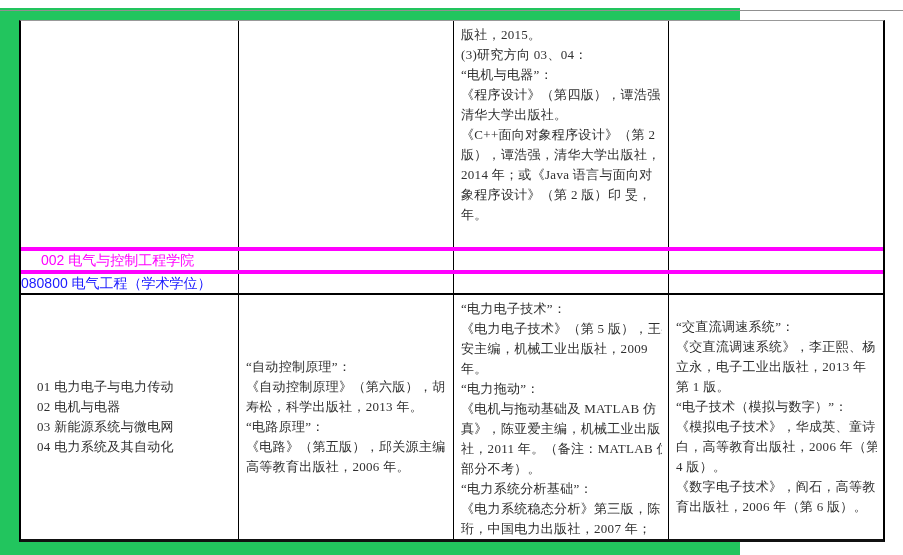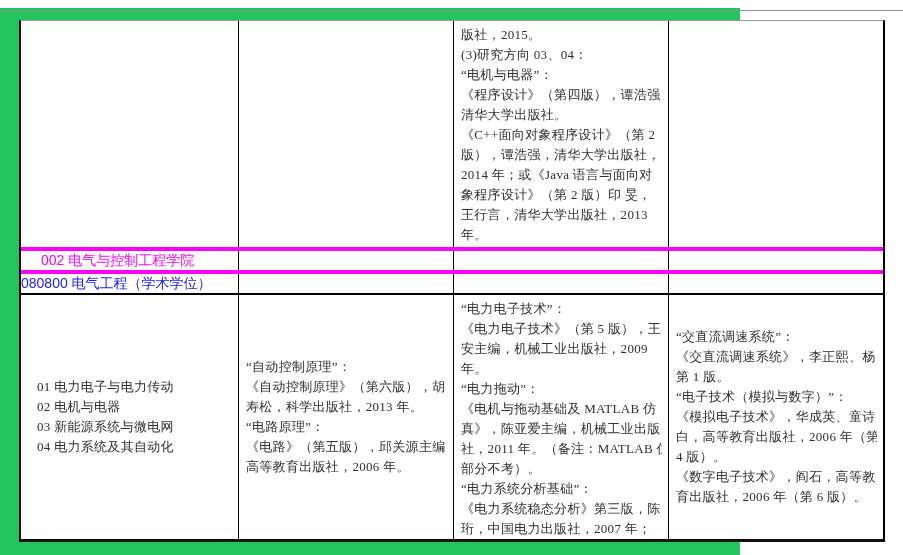--- a/index.html
+++ b/index.html
@@ -54,21 +54,20 @@
       <div class="cell c3 lines-top">
           <div class="line">版社，2015。</div>
           <div class="line">(3)研究方向 03、04：</div>
           <div class="line">“电机与电器”：</div>
           <div class="line">《程序设计》（第四版），谭浩强，</div>
           <div class="line">清华大学出版社。</div>
           <div class="line">《C++面向对象程序设计》（第 2</div>
           <div class="line">版），谭浩强，清华大学出版社，</div>
           <div class="line">2014 年；或《Java 语言与面向对</div>
           <div class="line">象程序设计》（第 2 版）印 旻，</div>
-          <div class="line">王行言，清华大学出版社，2013</div>
           <div class="line">年。</div>
         </div>
       <div class="cell c4"></div>
     </div>
 
     <div class="row row-department dept">
       <div class="cell c1">
         <span class="hdr-label">002 电气与控制工程学院</span>
       </div>
       <div class="cell c2"></div>
@@ -110,20 +109,21 @@
           <div class="line">真》，陈亚爱主编，机械工业出版</div>
           <div class="line">社，2011 年。（备注：MATLAB 仿真</div>
           <div class="line">部分不考）。</div>
           <div class="line">“电力系统分析基础”：</div>
           <div class="line">《电力系统稳态分析》第三版，陈</div>
           <div class="line">珩，中国电力出版社，2007 年；</div>
         </div>
       <div class="cell c4 lines-center">
           <div class="line">“交直流调速系统”：</div>
           <div class="line">《交直流调速系统》，李正熙、杨</div>
+          <div class="line">立永，电子工业出版社，2013 年</div>
           <div class="line">第 1 版。</div>
           <div class="line">“电子技术（模拟与数字）”：</div>
           <div class="line">《模拟电子技术》，华成英、童诗</div>
           <div class="line">白，高等教育出版社，2006 年（第</div>
           <div class="line">4 版）。</div>
           <div class="line">《数字电子技术》，阎石，高等教</div>
           <div class="line">育出版社，2006 年（第 6 版）。</div>
         </div>
     </div>
 

